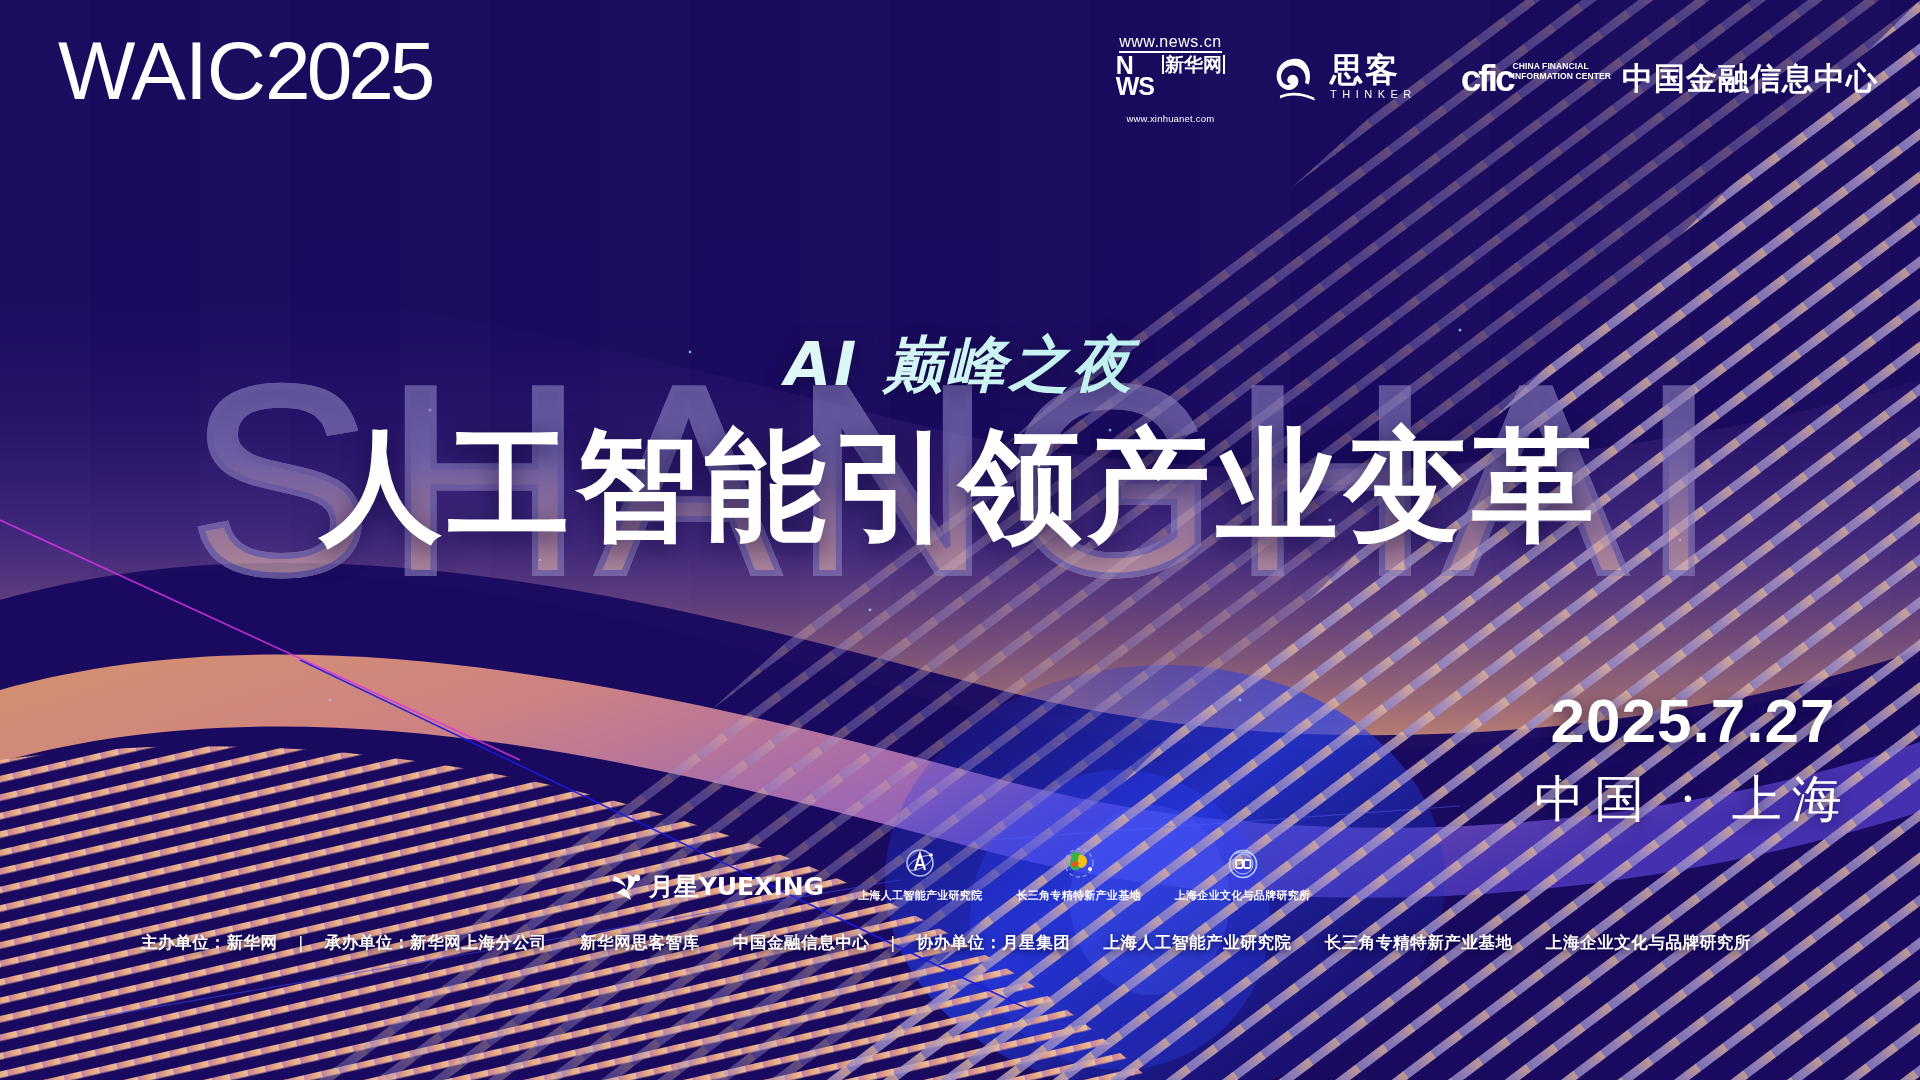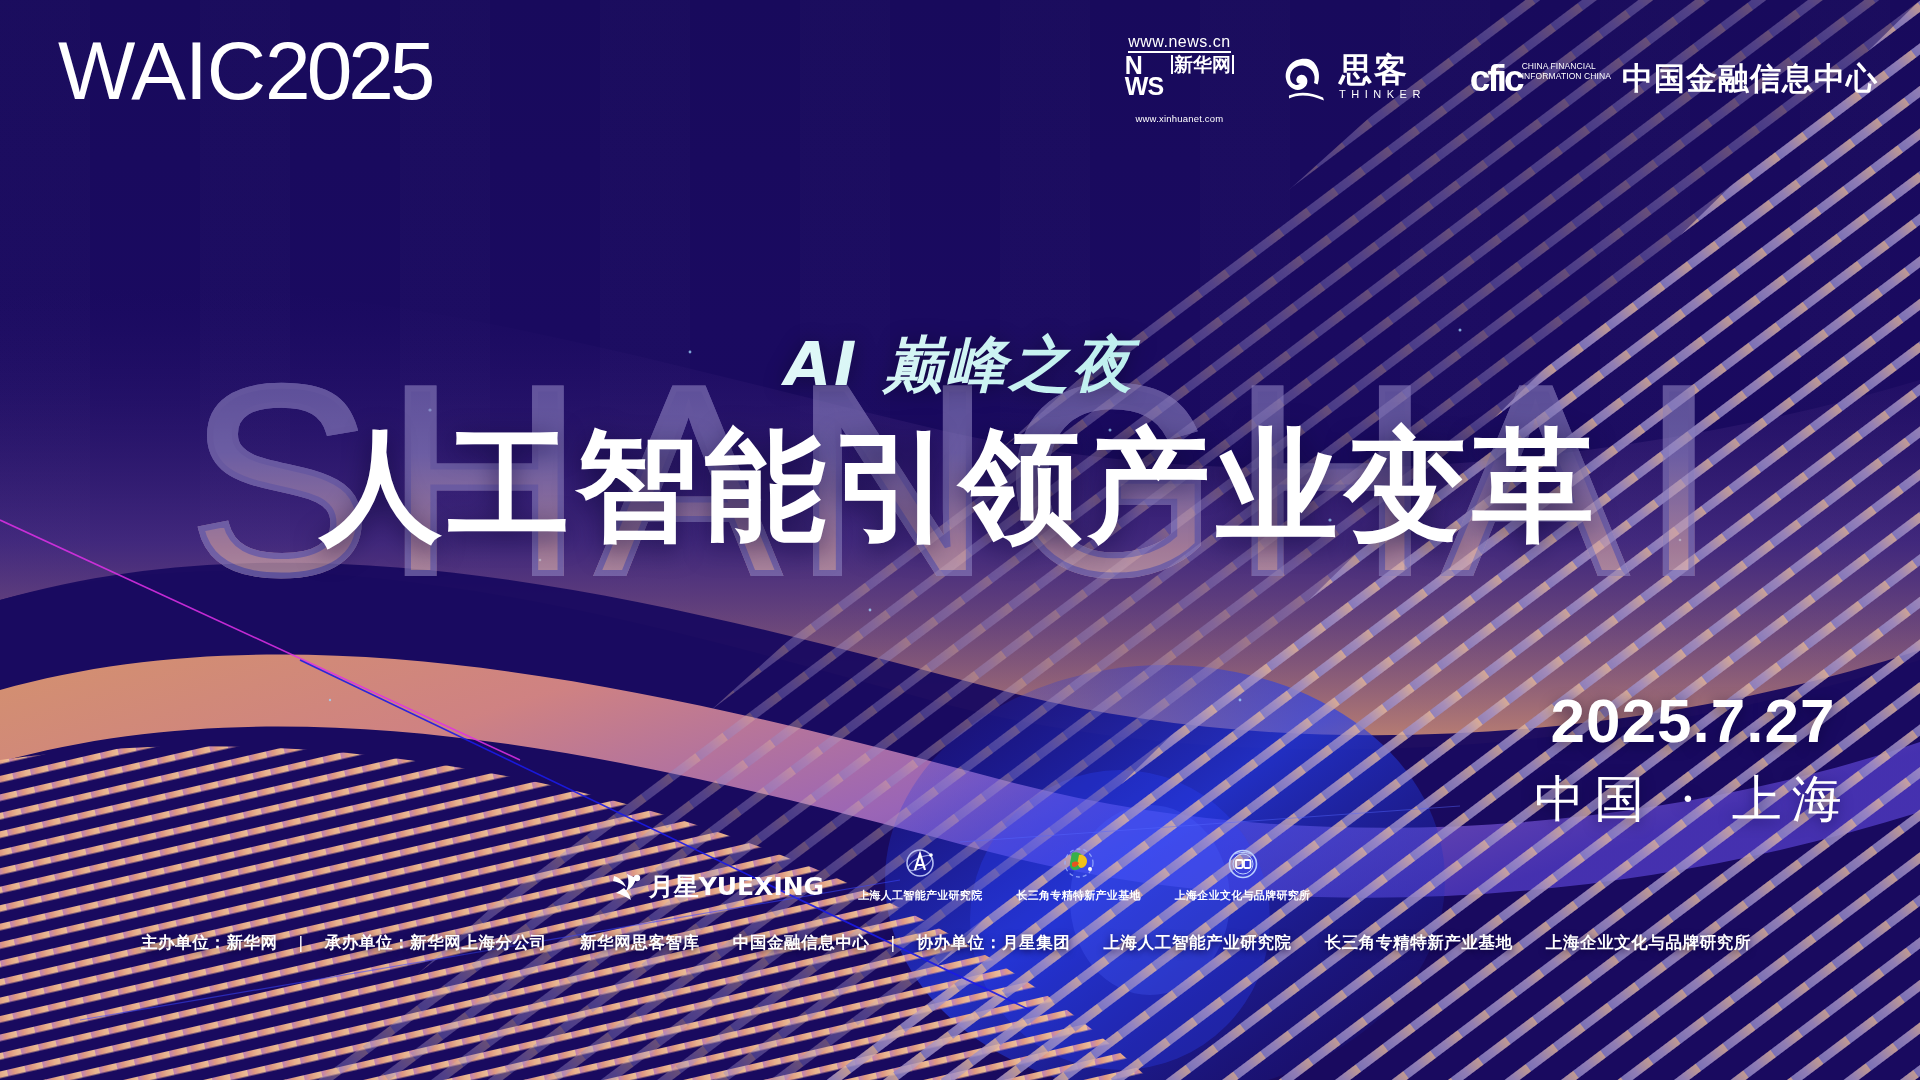--- a/index.html
+++ b/index.html
@@ -64,21 +64,21 @@
 
   .logo-thinker{display:flex;gap:9px;}
   .logo-thinker .mark{width:52px;height:52px;}
   .logo-thinker .txt{display:flex;flex-direction:column;line-height:1;}
   .logo-thinker .cn{font-size:33px;font-weight:bold;color:#fff;letter-spacing:2px;font-family:"DejaVu Sans",sans-serif;}
   .logo-thinker .en{font-size:11px;color:#fff;letter-spacing:5.5px;margin-top:3px;}
 
   .logo-cfic{display:flex;align-items:center;gap:11px;}
   .logo-cfic .mark{display:flex;align-items:flex-start;line-height:1;}
   .logo-cfic .cfic{font-size:37px;font-weight:bold;color:#fff;letter-spacing:-3px;font-family:"Liberation Sans",sans-serif;}
-  .logo-cfic .en{font-size:8.5px;color:#fff;font-weight:normal;line-height:1.15;letter-spacing:.1px;margin-top:2px;}
+  .logo-cfic .en{font-size:8.5px;color:#fff;font-weight:bold;line-height:1.15;letter-spacing:.1px;margin-top:2px;}
   .logo-cfic .cn{font-size:31px;font-weight:bold;color:#fff;letter-spacing:1px;font-family:"DejaVu Sans",sans-serif;}
 
   
   .subtitle{
     position:absolute;left:0;top:325px;width:1920px;text-align:center;
     font-size:60px;font-weight:bold;font-style:italic;letter-spacing:3px;
     font-family:"DejaVu Sans",sans-serif;
     background:linear-gradient(100deg,#ffffff 0%,#ffffff 26%,#bff0ef 58%,#7fe8ec 100%);
     -webkit-background-clip:text;background-clip:text;color:transparent;
     filter:drop-shadow(0 2px 10px rgba(0,0,0,.35));
@@ -279,21 +279,21 @@
           <div class="cn">思客</div>
           <div class="en">THINKER</div>
         </div>
       </div>
 
       <div class="logo-cfic">
         <div class="mark">
           <div class="cfic">cfic</div>
           <div class="en">
             <div>CHINA FINANCIAL</div>
-            <div>INFORMATION CHINA</div>
+            <div>INFORMATION CENTER</div>
           </div>
         </div>
         <div class="cn">中国金融信息中心</div>
       </div>
 
     </div>
   </div>
 
   <div class="subtitle">AI 巅峰之夜</div>
   <div class="headline">人工智能引领产业变革</div>

